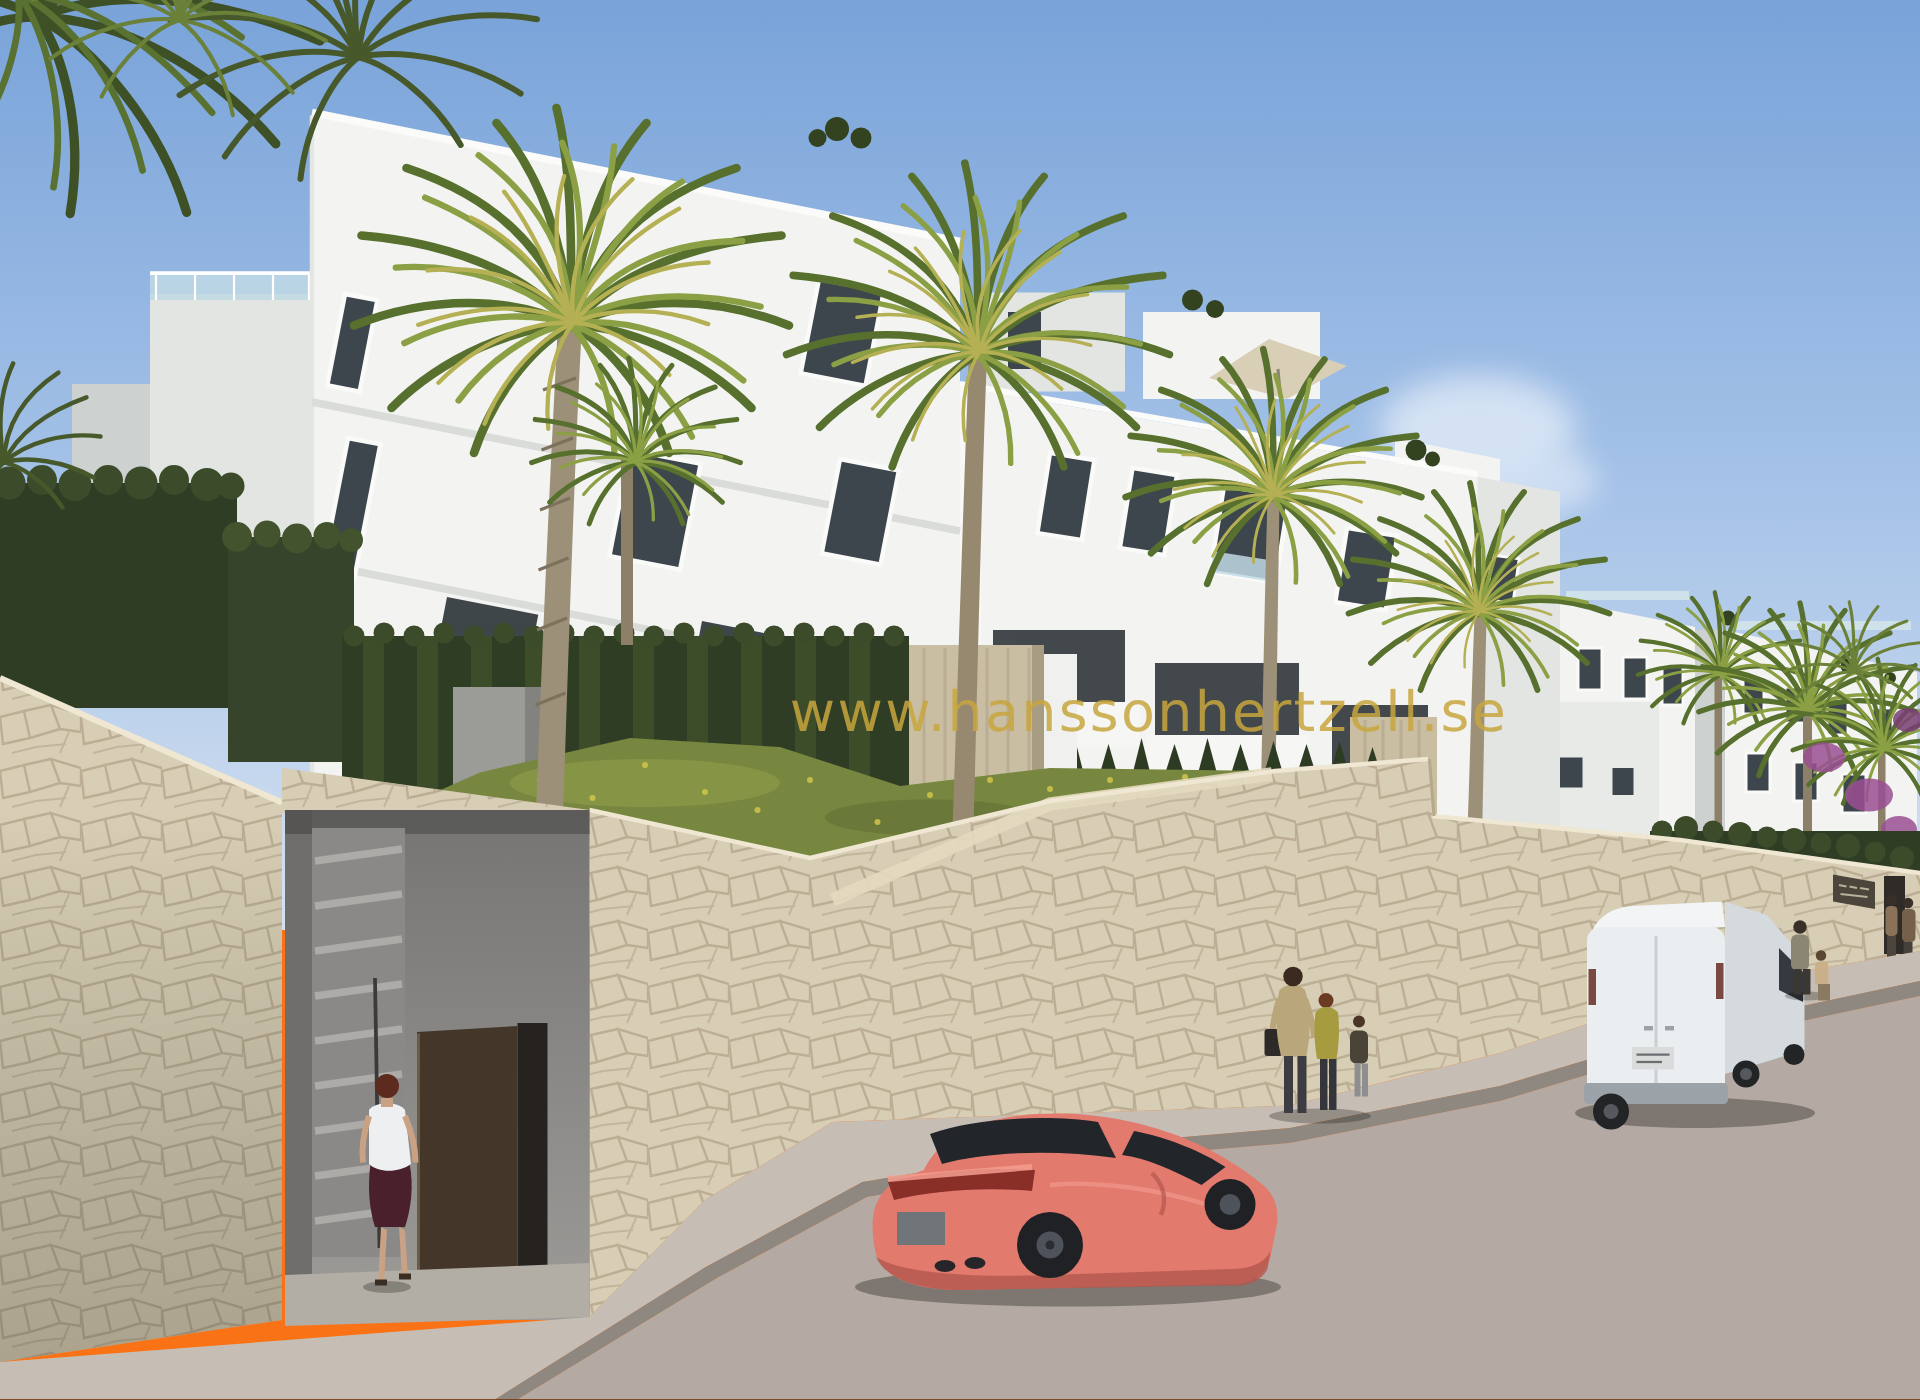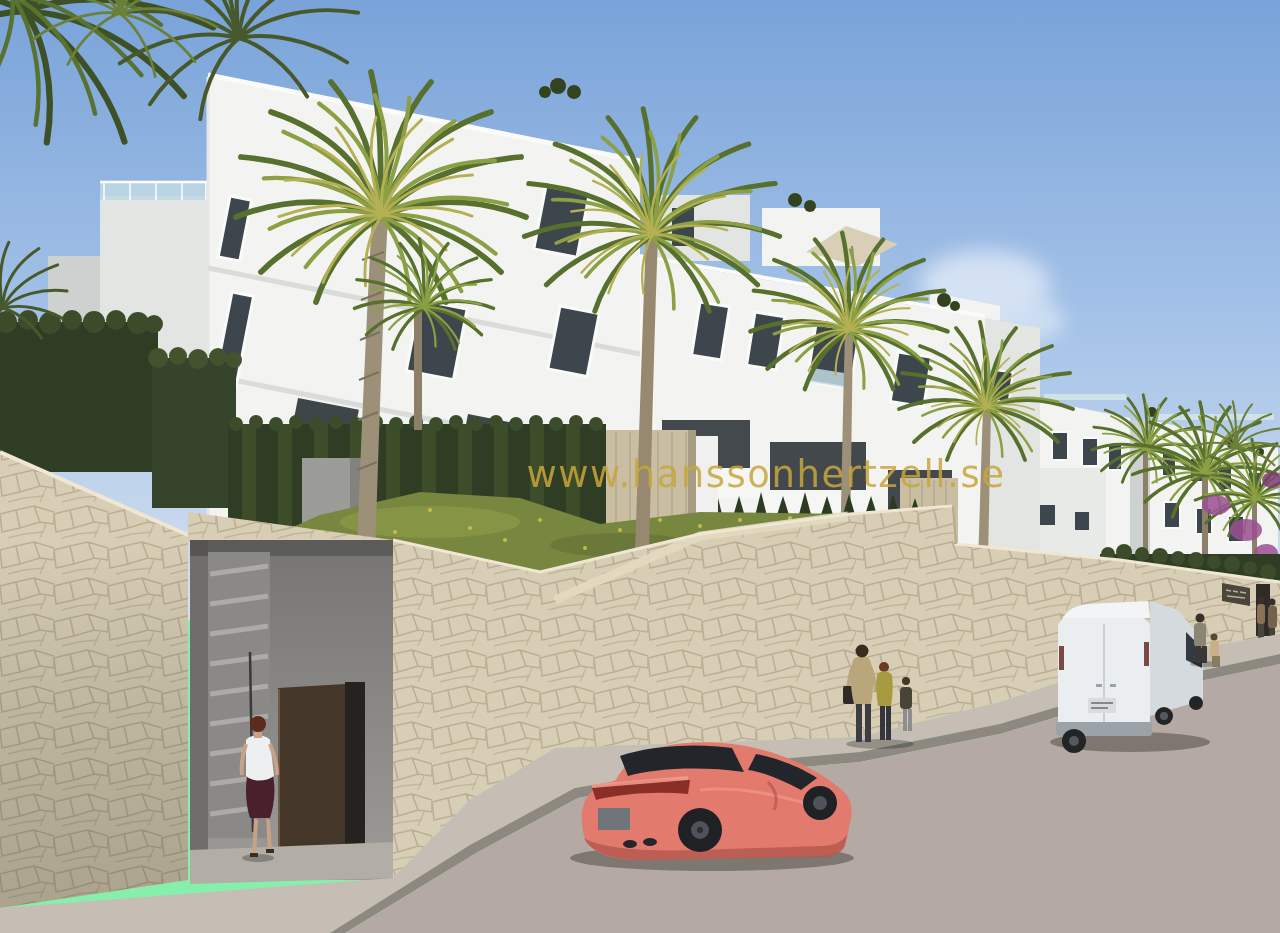--- a/index.html
+++ b/index.html
@@ -1,16 +1,16 @@
 <!DOCTYPE html>
 <html><head>
 <meta charset="utf-8">
 <style>
   html,body{margin:0;padding:0;background:#111;}
-  .stage{position:relative;width:1280px;height:933px;overflow:hidden;background:#86efac;font-family:"DejaVu Sans",sans-serif;text-decoration:underline;}
+  .stage{position:relative;width:1280px;height:933px;overflow:hidden;background:#f97316;font-family:"DejaVu Sans",sans-serif;text-decoration:underline;}
   .stage svg{position:absolute;inset:0;display:block;}
 </style>
 </head>
 <body>
 
 <div class="stage">
 <svg viewBox="0 0 1280 933" width="1280" height="933" xmlns="http://www.w3.org/2000/svg">
   <defs>
     <linearGradient id="skyGrad" x1="0" y1="0" x2="0" y2="600" gradientUnits="userSpaceOnUse">
       <stop offset="0" stop-color="#79A3D9"></stop>

